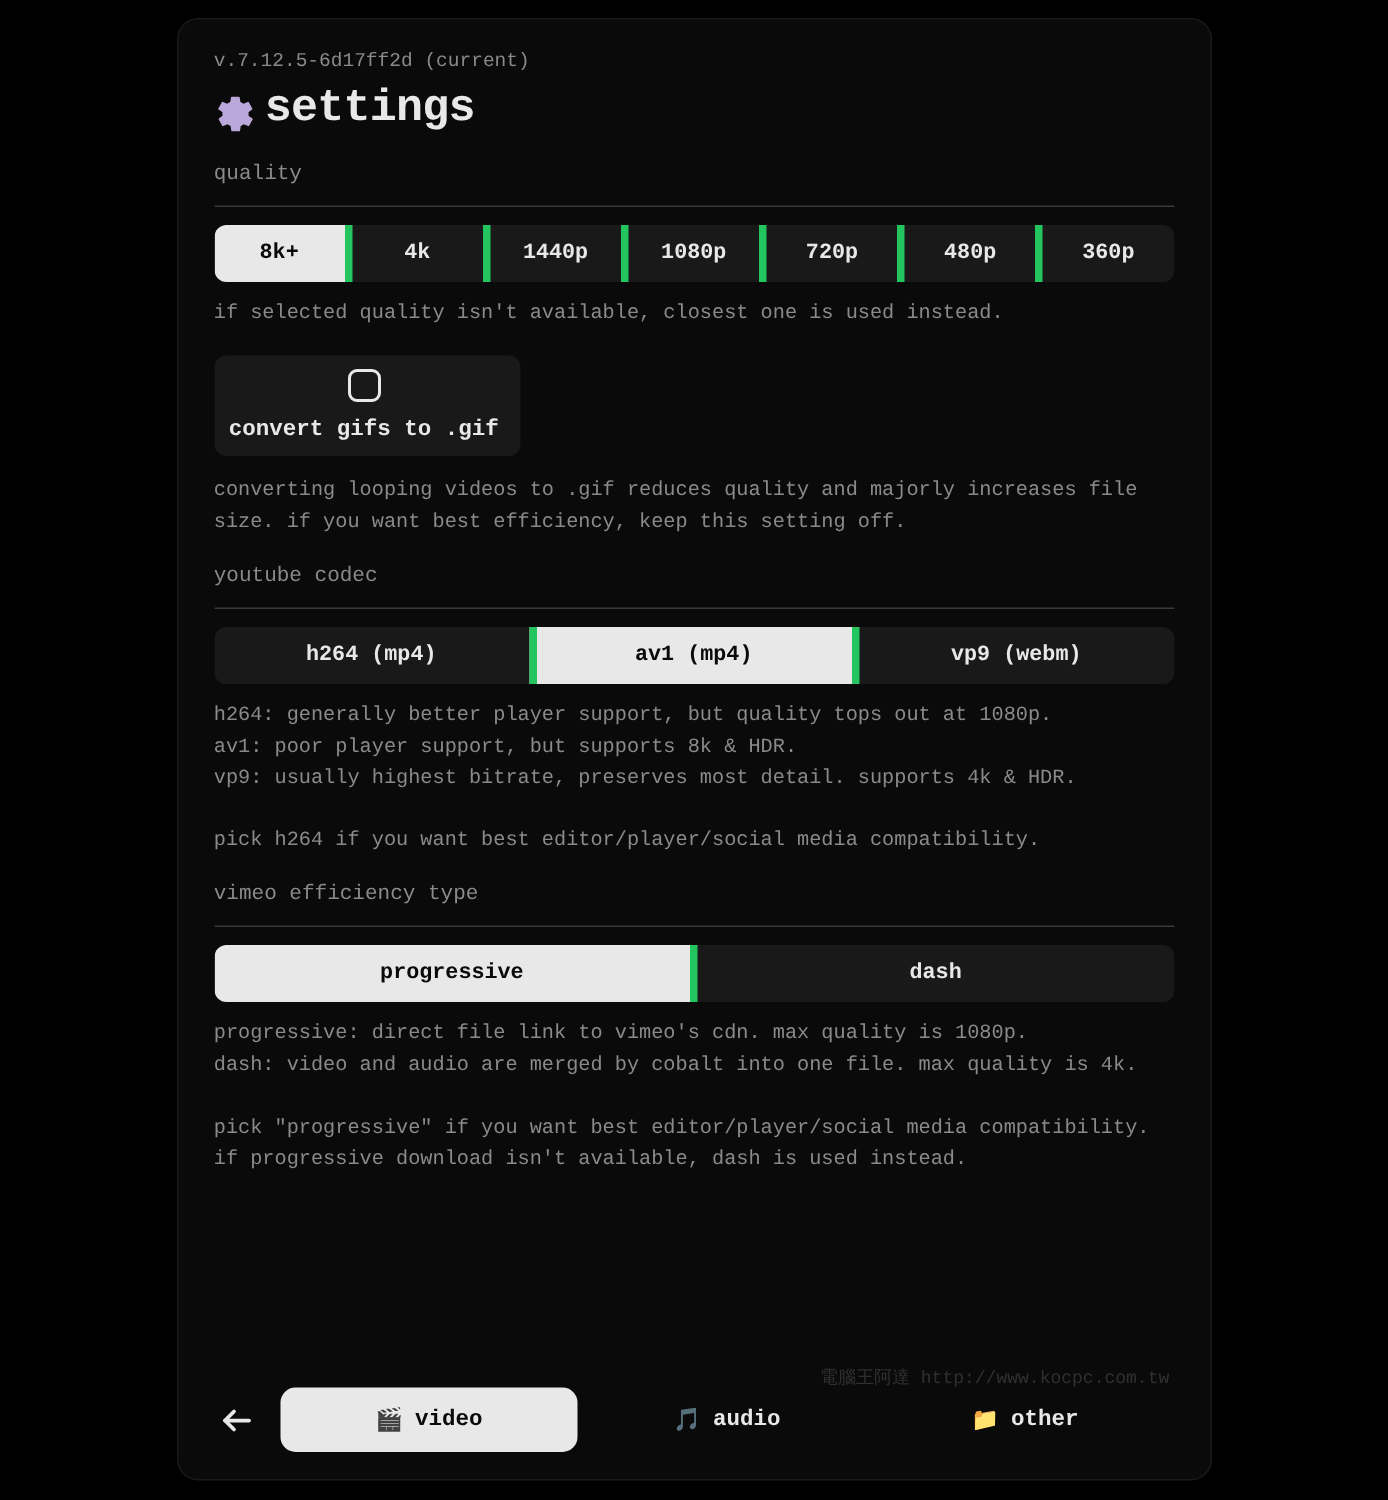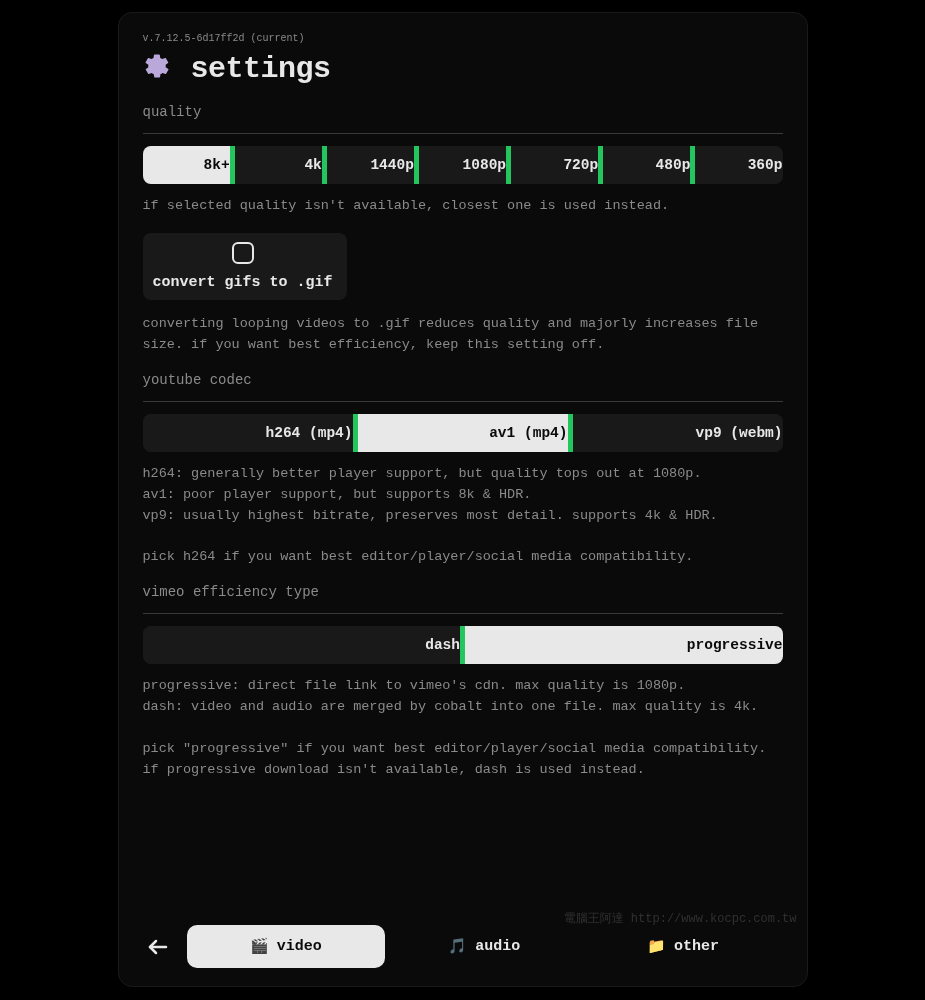--- a/index.html
+++ b/index.html
@@ -19,27 +19,27 @@
     background: #0a0a0a;
     border: 1px solid #1a1a1a;
     border-radius: 14px;
     padding: 20px 24px 18px 24px;
     display: flex;
     flex-direction: column;
     position: relative;
   }
   .version {
     color: #8a8a8a;
-    font-size: 10px;
+    font-size: 13px;
     margin-bottom: 8px;
   }
   .title-row {
     display: flex;
-    align-items: flex-start;
-    gap: 20px;
+    align-items: flex-end;
+    gap: 6px;
     margin-bottom: 18px;
   }
   .gear-icon svg { width: 28px; height: 28px; display:block; }
   .title {
     color: #e8e8e8;
     font-size: 30px;
     font-weight: bold;
     letter-spacing: -0.5px;
   }
   .section-label {
@@ -52,21 +52,21 @@
   .seg-group {
     display: flex;
     width: 100%;
     background: #191919;
     border-radius: 8px;
     overflow: hidden;
     margin-bottom: 12px;
   }
   .seg-btn {
     flex: 1;
-    text-align: right;
+    text-align: center;
     padding: 11px 0;
     color: #e8e8e8;
     font-weight: bold;
     font-size: 14.5px;
     font-family: inherit;
     cursor: pointer;
     background: #191919;
   }
   .seg-btn + .seg-btn { border-left: 5px solid #22c55e; }
   .seg-btn.selected {
@@ -132,21 +132,21 @@
     font-size: 15px;
     color: #e8e8e8;
   }
   .tab.selected {
     background: #e8e8e8;
     color: #0a0a0a;
   }
   .tab-icon { font-size: 15px; }
   .watermark {
     position: absolute;
-    right: 10px;
+    right: 27px;
     bottom: 58px;
     font-size: 12px;
     color: #555;
     opacity: 0.5;
     text-align: right;
     line-height: 1.3;
     pointer-events: none;
   }
   .scroll-area {
     overflow: hidden;
@@ -200,22 +200,22 @@
       </div>
     <div class="help">h264: generally better player support, but quality tops out at 1080p.
 av1: poor player support, but supports 8k &amp; HDR.
 vp9: usually highest bitrate, preserves most detail. supports 4k &amp; HDR.
 
 pick h264 if you want best editor/player/social media compatibility.</div>
 
     
     <div class="section-label">vimeo efficiency type</div>
     <div class="seg-group" id="vimeo-group">
+        <div class="seg-btn selected">progressive</div>
         <div class="seg-btn">dash</div>
-        <div class="seg-btn selected">progressive</div>
       </div>
     <div class="help">progressive: direct file link to vimeo's cdn. max quality is 1080p.
 dash: video and audio are merged by cobalt into one file. max quality is 4k.
 
 pick "progressive" if you want best editor/player/social media compatibility. if progressive download isn't available, dash is used instead.</div>
 
   </div>
 
   <div class="bottom-bar">
     <div class="back-btn">

